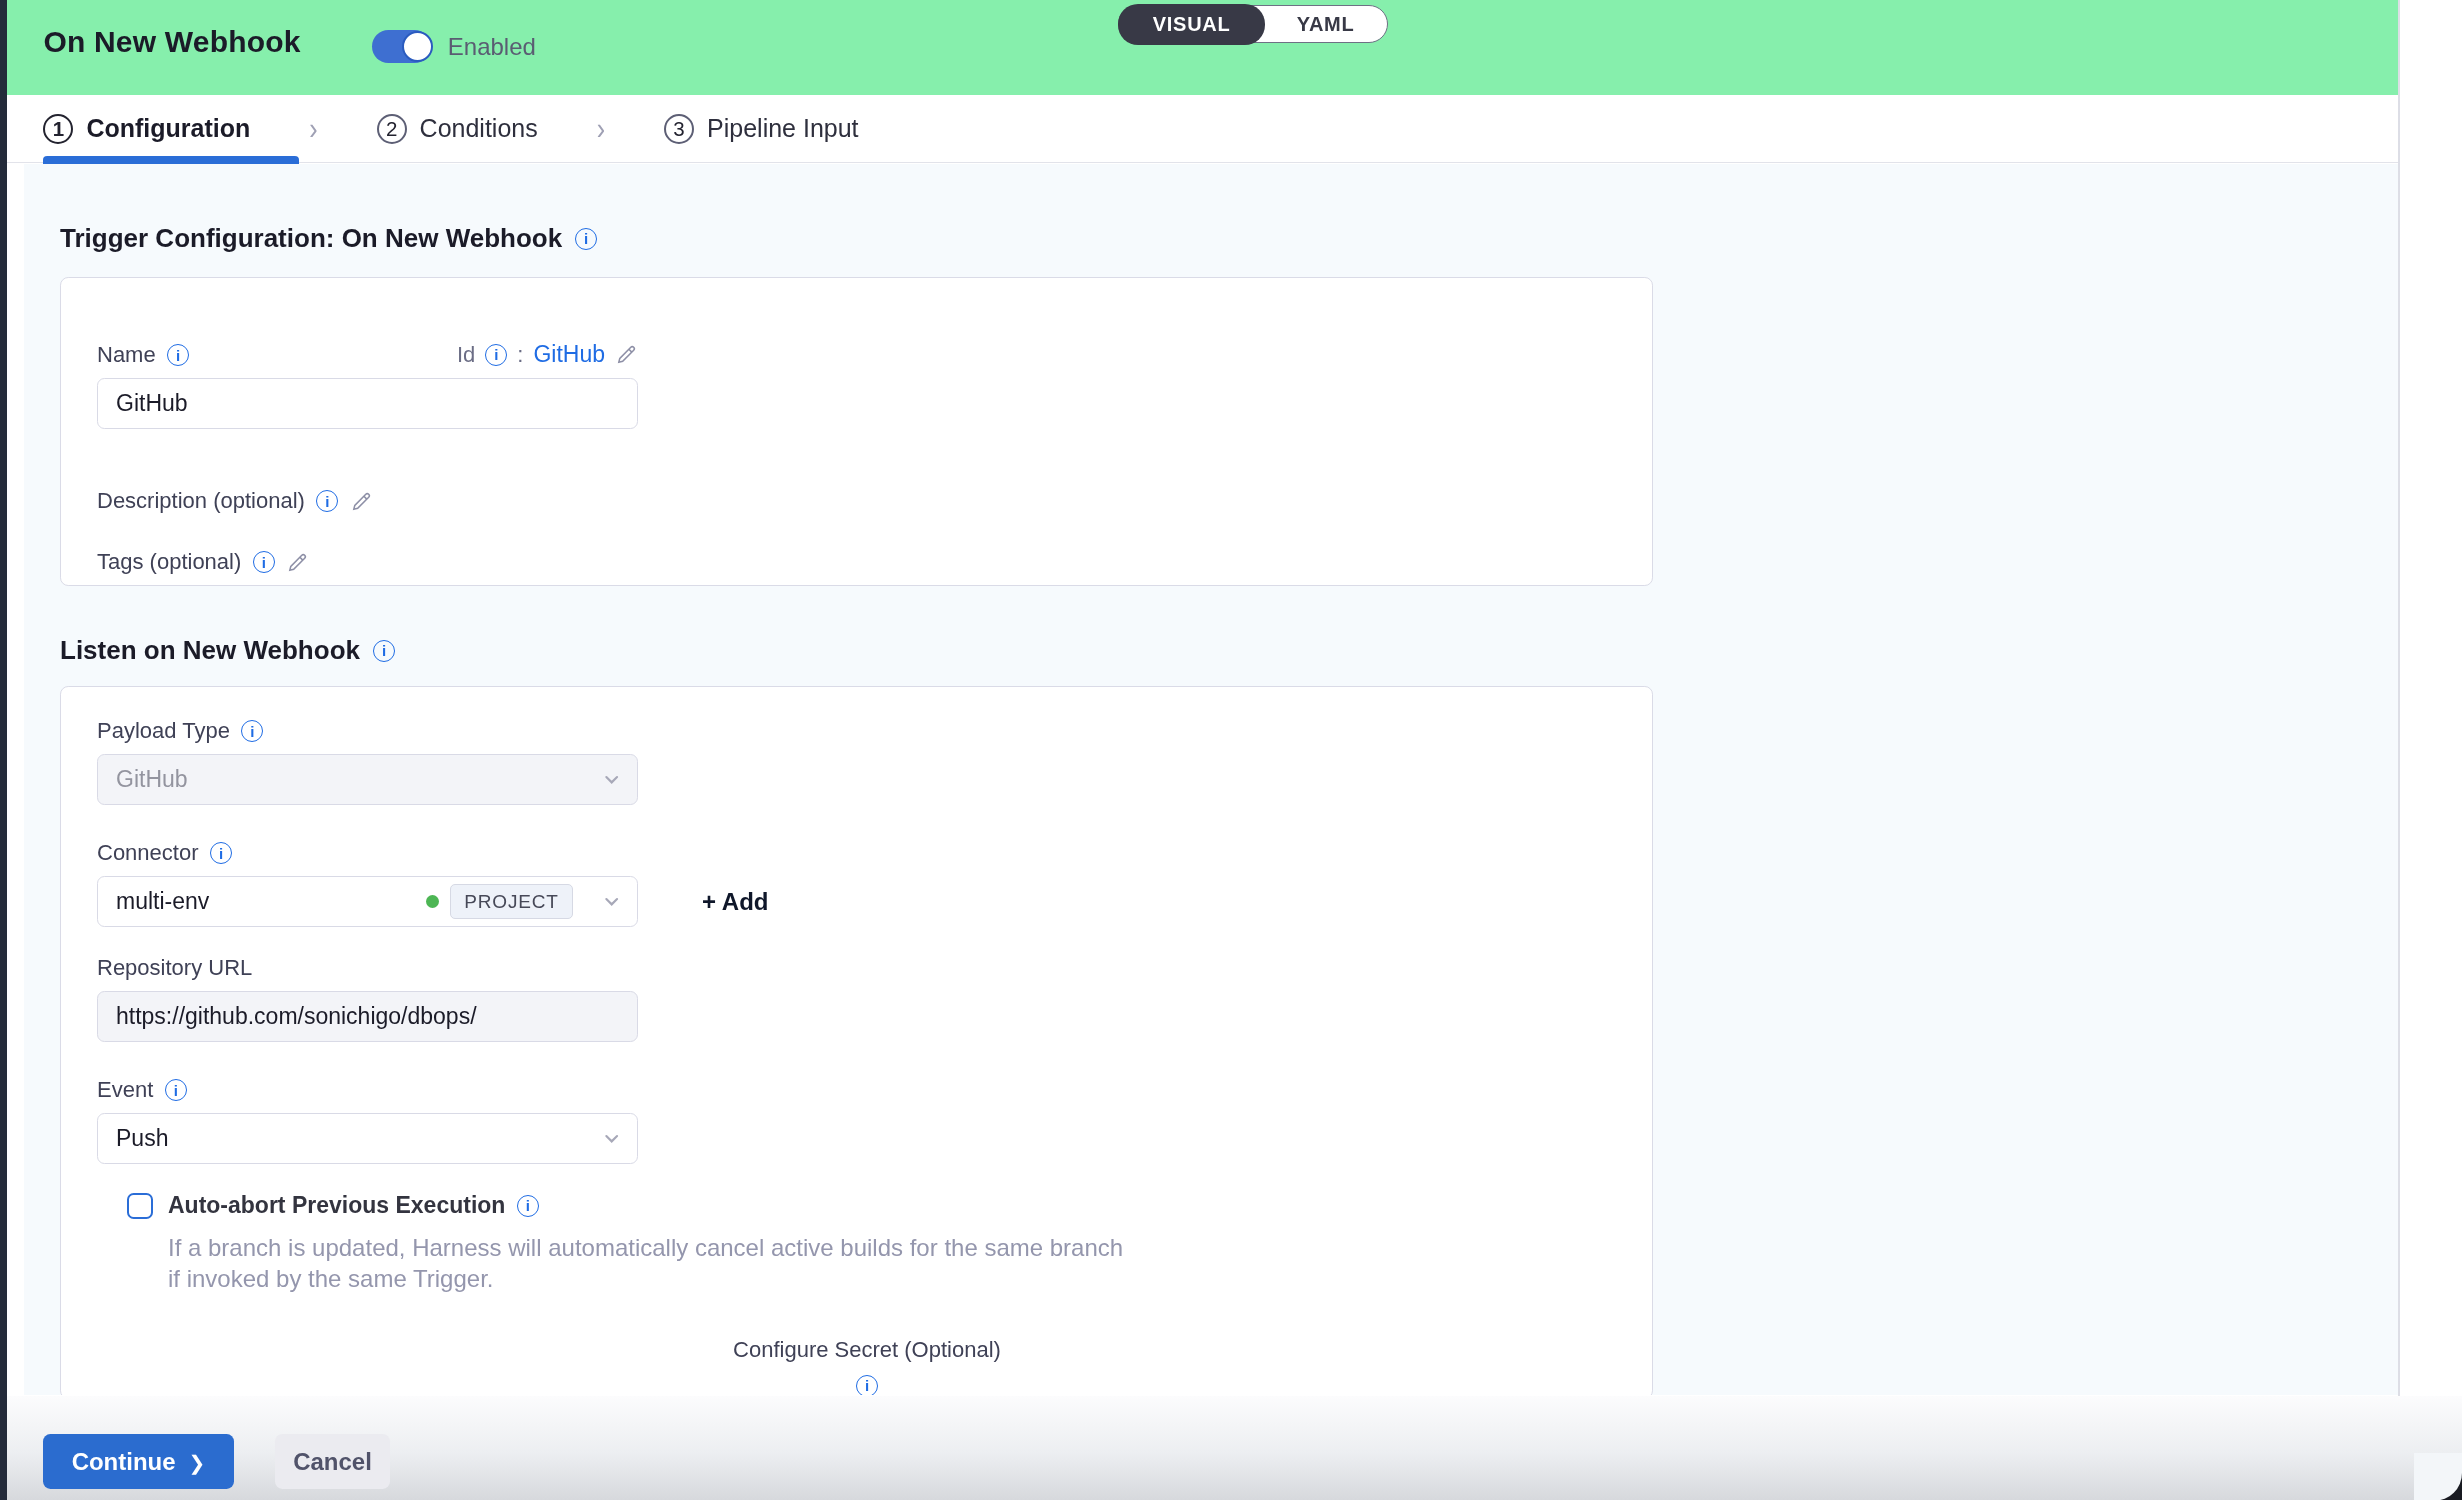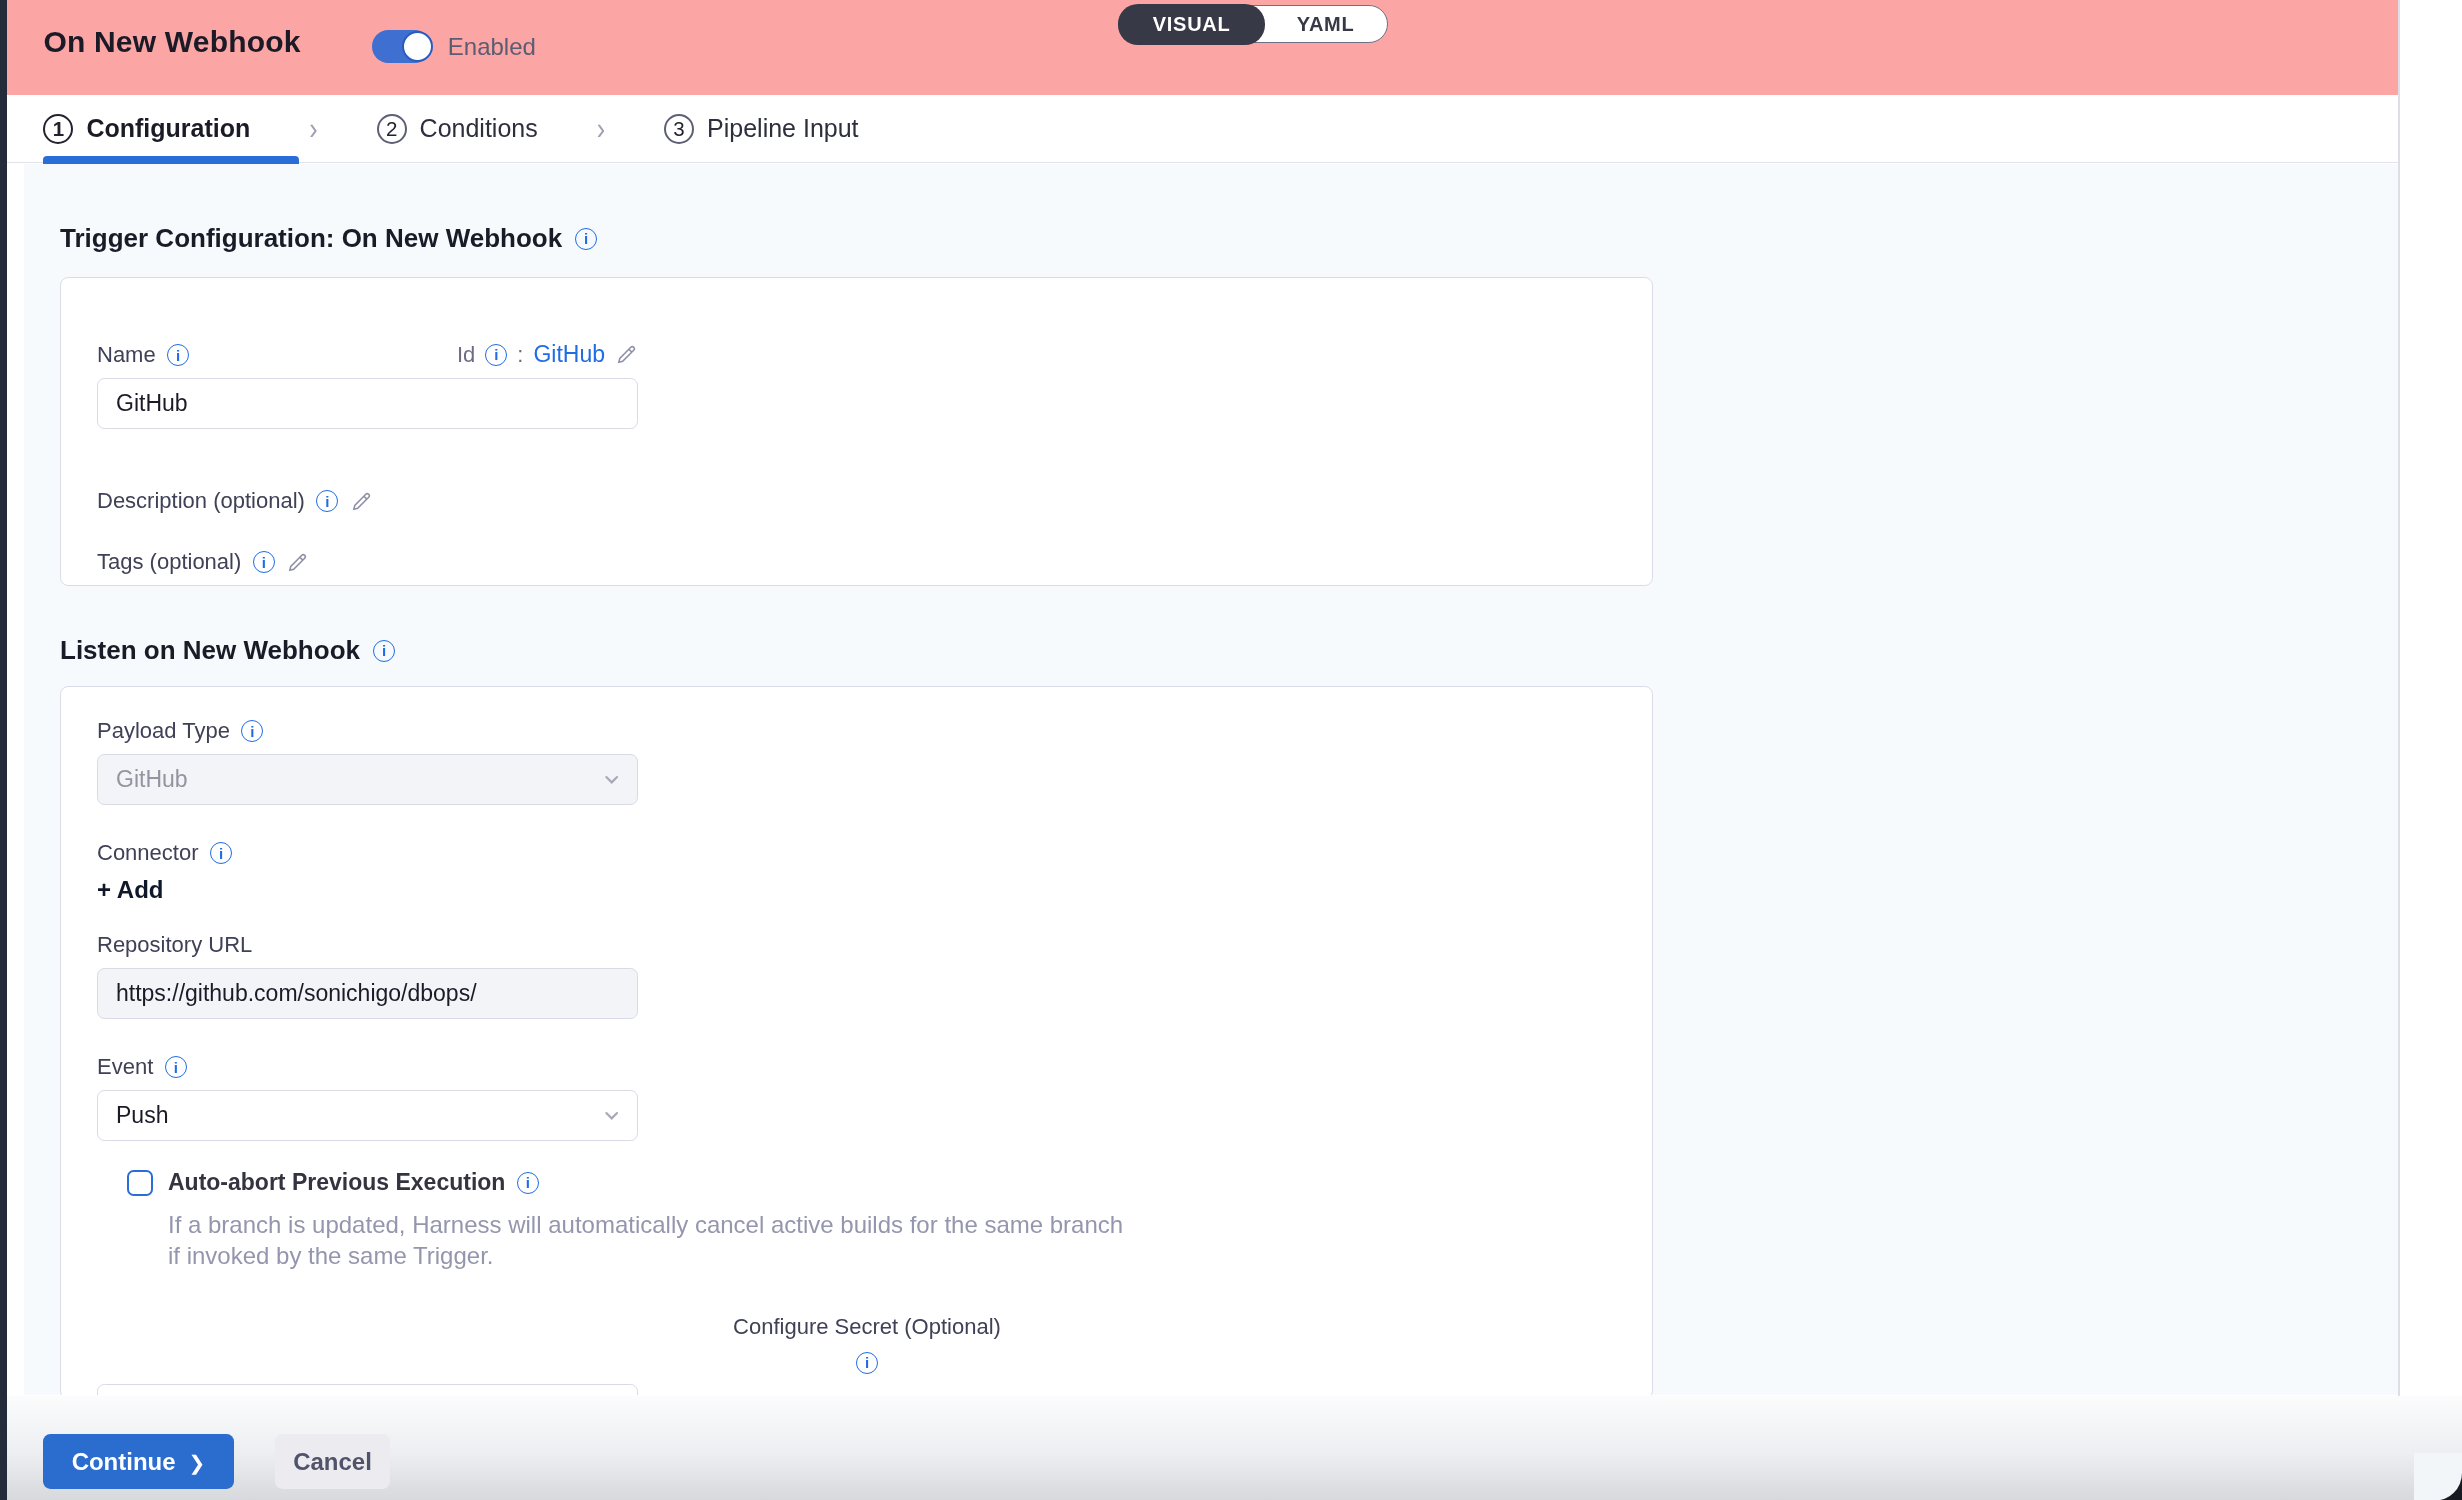--- a/index.html
+++ b/index.html
@@ -7,21 +7,21 @@
   body { font-family:"Liberation Sans", sans-serif; }
   .screen { position:relative; width:2462px; height:1501px; overflow:hidden; background:#ffffff; }
 
   
   .left-edge { position:absolute; left:0; top:0; width:7.4px; height:1501px; background:#242b3a; z-index:30; }
 
   
   .right-strip { position:absolute; left:2398px; top:0; width:64px; height:1396px; background:#ffffff; border-left:2.5px solid #dddee6; z-index:5; }
 
   
-  .header { position:absolute; left:7.4px; top:0; width:2391px; height:100px; background:#fca5a5; border-bottom:1.6px solid #e4e5ec; }
+  .header { position:absolute; left:7.4px; top:0; width:2391px; height:100px; background:#86efac; border-bottom:1.6px solid #e4e5ec; }
   .page-title { position:absolute; left:36px; top:25px; font-size:30px; font-weight:700; color:#1b1b28; letter-spacing:0.2px; }
   .enabled-wrap { position:absolute; left:365px; top:30px; display:flex; align-items:center; gap:16.4px; }
   .toggle { position:relative; width:59px; height:33px; border-radius:16.4px; background:#3e6fd1; cursor:pointer; }
   .toggle .knob { position:absolute; right:-1.6px; top:0.8px; width:31px; height:31px; border-radius:50%; background:#ffffff; border:2.5px solid #2a5bbf; }
   .enabled-label { font-size:24px; color:#5a5c72; }
 
   .mode-toggle { position:absolute; left:1111px; top:5px; height:38px; display:flex; align-items:center; background:#ffffff; border:1.6px solid #6e7084; border-radius:20px; }
   .mode-seg { height:38px; display:flex; align-items:center; justify-content:center; font-size:20px; font-weight:700; letter-spacing:0.7px; cursor:pointer; }
   .mode-visual { background:#383946; color:#ffffff; border-radius:20px; padding:0 35px; margin:-1.6px; height:41px; }
   .mode-yaml { color:#383946; padding:0 33px; }
@@ -204,20 +204,30 @@
               <polyline points="6,9 12,15 18,9"></polyline>
             </svg>
         </span>
       </div>
 
       <div class="field-label label-mt">
         <span>Connector</span>
         <span class="info-icon"></span>
       </div>
       <div class="connector-row">
+        <div class="select" style="margin-top:10px;">
+          <span class="flex">multi-env</span>
+          <span class="green-dot"></span>
+          <span class="scope-badge">PROJECT</span>
+          <span class="select-chev">
+            <svg width="21.4" height="21.4" viewBox="0 0 24 24" fill="none" stroke="#a7a8b8" stroke-width="2.4" stroke-linecap="round">
+                <polyline points="6,9 12,15 18,9"></polyline>
+              </svg>
+          </span>
+        </div>
         <div class="add-link">+ Add</div>
       </div>
 
       <div class="field-label label-mt2">
         <span>Repository URL</span>
       </div>
       <div class="text-input readonly">
         <span>https://github.com/sonichigo/dbops/</span>
       </div>
 

